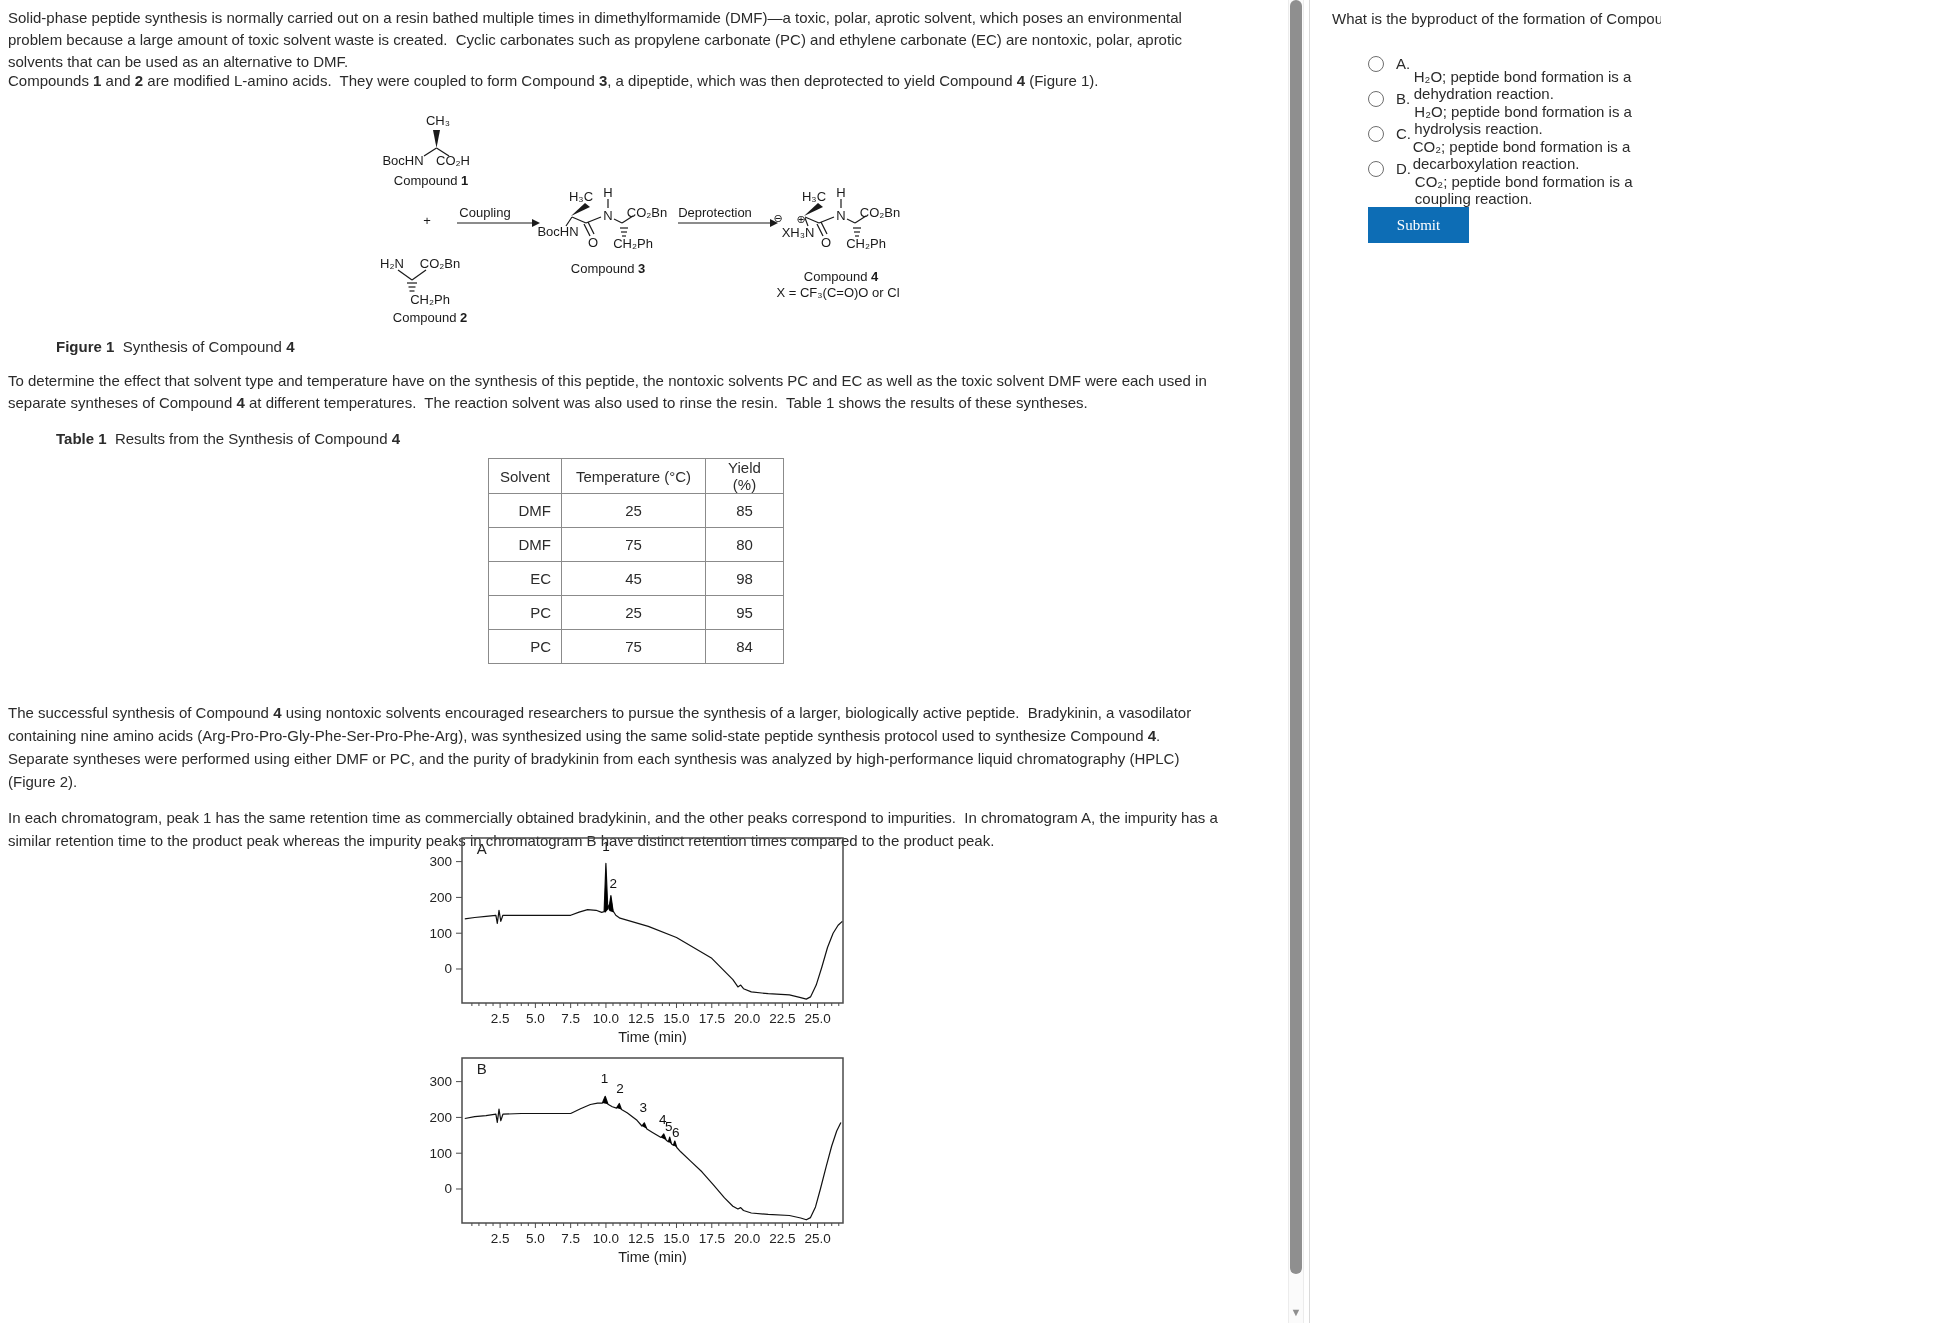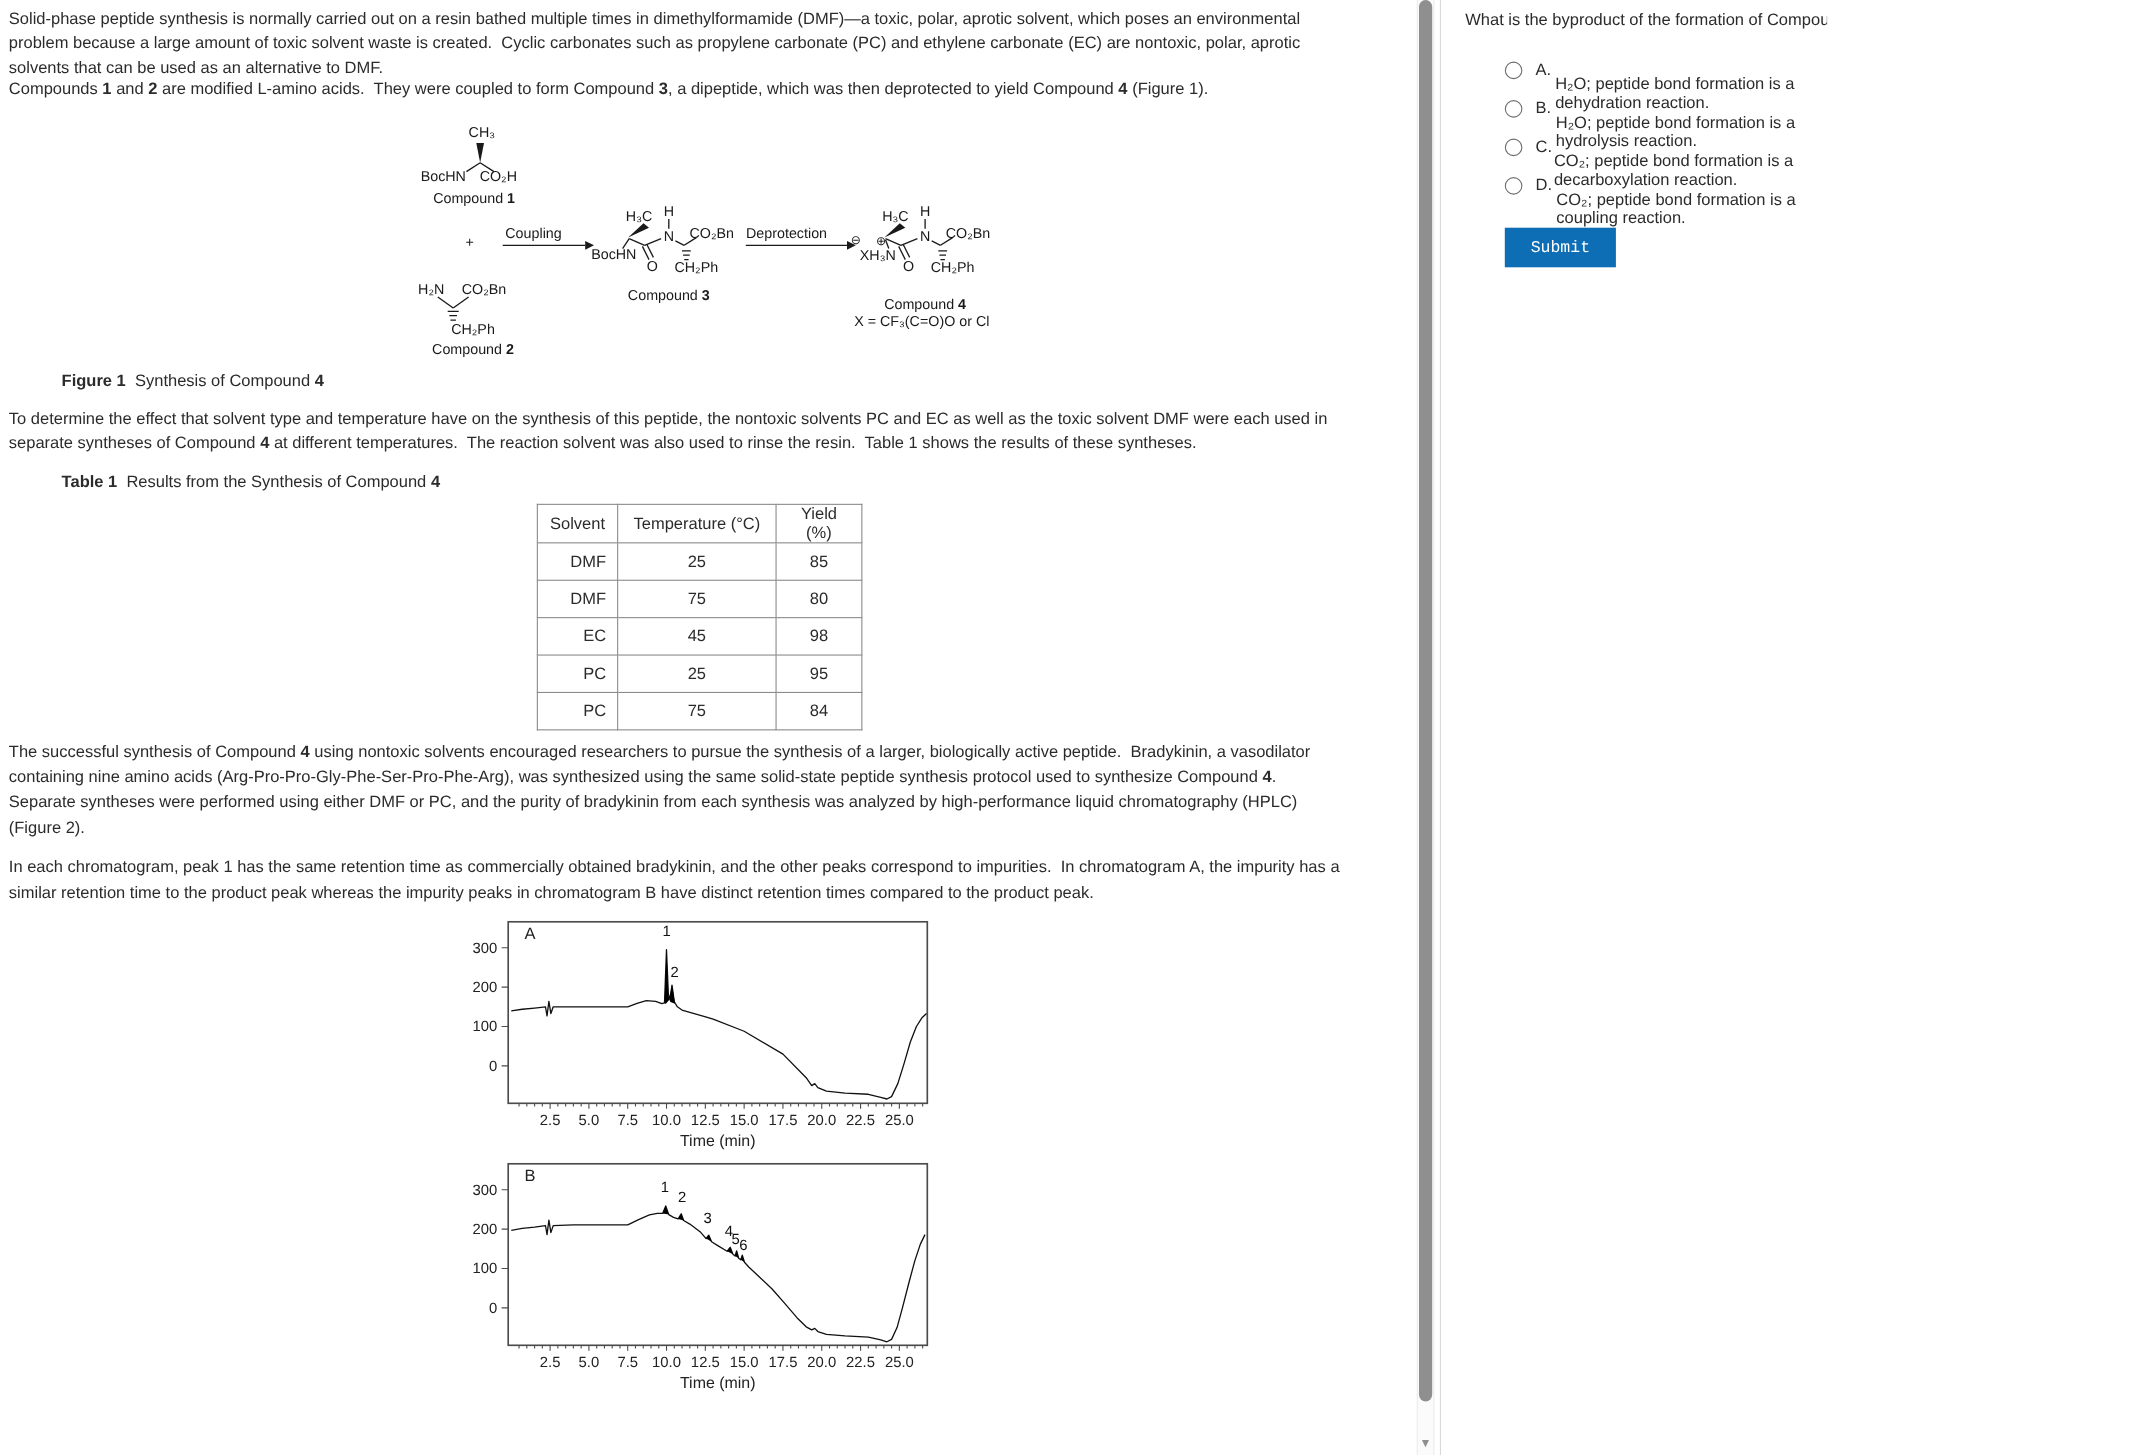--- a/index.html
+++ b/index.html
@@ -1,19 +1,19 @@
 <!DOCTYPE html>
 <html><head>
 <meta charset="utf-8">
 <style>
   html,body{margin:0;padding:0;background:#fff;}
   .page{position:relative;width:1661px;height:1323px;background:#ffffff;overflow:hidden;
         font-family:"Liberation Sans","DejaVu Sans",sans-serif;color:#2b2b2b;}
   .txt{position:absolute;left:8px;width:1215px;font-size:15px;line-height:22px;white-space:pre-wrap;}
-  .txt.tight{line-height:23px;}
+  .txt.tight{line-height:23px;margin-top:29px;}
   .cap{width:auto;margin-left:48px;}
   .rich span.b{font-weight:bold;}
   
   .fig1{position:absolute;left:300px;top:92px;width:690px;height:242px;font-size:13px;color:#1a1a1a;}
   .fig1 svg{position:absolute;left:0;top:0;}
   .flabel{position:absolute;transform:translate(-50%,-50%);white-space:nowrap;font-size:13px;color:#1a1a1a;}
   .flabel.small{font-size:11px;}
   
   .t1{position:absolute;left:488px;top:458px;border-collapse:collapse;font-size:15px;color:#2b2b2b;}
   .t1 td,.t1 th{border:1px solid #8b8b8b;height:33px;padding:0 10px;font-weight:normal;text-align:center;}
@@ -24,21 +24,21 @@
   
   .divider{position:absolute;left:1309px;top:0;width:1px;height:1323px;background:#d9d9d9;}
   .question{position:absolute;left:1332px;top:8px;width:595px;font-size:15px;line-height:22px;white-space:pre-wrap;}
   .options{position:absolute;left:1368px;top:46px;}
   .optrow{display:flex;align-items:center;height:35px;cursor:pointer;}
   .radio{width:16px;height:16px;border:1.5px solid #6e6e6e;border-radius:50%;background:#fff;
          box-sizing:border-box;flex:0 0 16px;}
   .optletter{margin-left:12px;width:26px;font-size:15px;}
   .opttext{font-size:15px;white-space:pre-wrap;margin-top:43px;}
   .submit{position:absolute;left:1368px;top:207px;width:101px;height:36px;background:#0d6db5;color:#fff;
-          border:none;font-size:15px;font-family:Liberation Mono, monospace;cursor:pointer;}
+          border:none;font-size:15px;font-family:Liberation Serif, serif;cursor:pointer;}
   
   .sb-track{position:absolute;left:1288px;top:0;width:16px;height:1323px;background:#fbfbfb;
             border-left:1px solid #ececec;border-right:1px solid #ececec;box-sizing:border-box;}
   .sb-thumb{position:absolute;left:1290px;top:0;width:12px;height:1274px;background:#8f8f8f;border-radius:6px;}
   .sb-down{position:absolute;left:1288px;top:1306px;width:16px;text-align:center;
            font-size:11px;color:#8f8f8f;line-height:12px;}
 </style>
 </head>
 <body>
 

